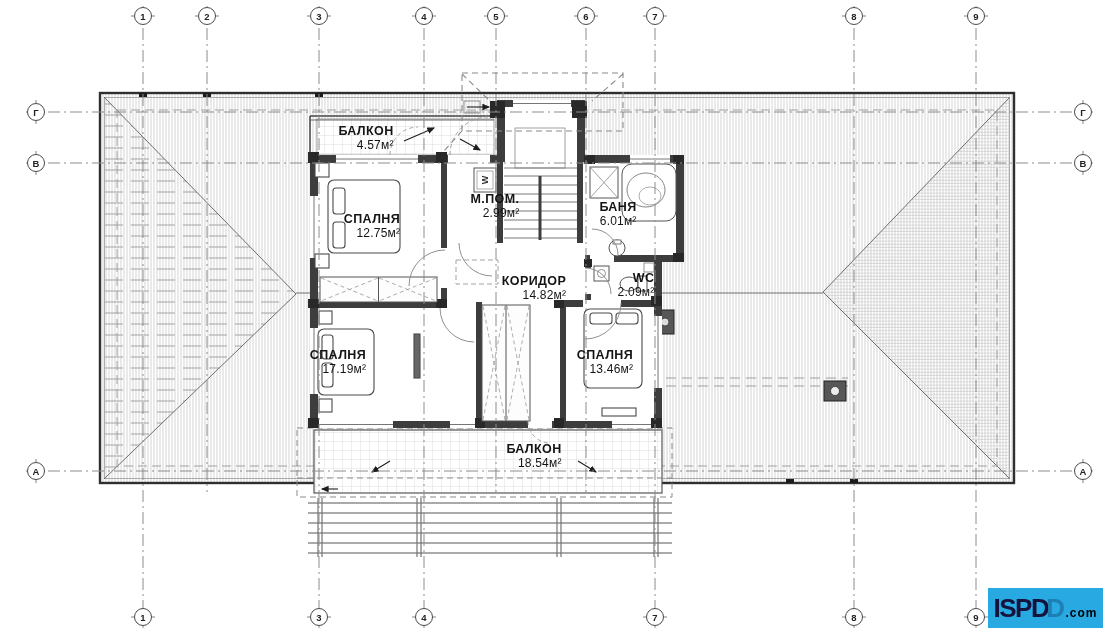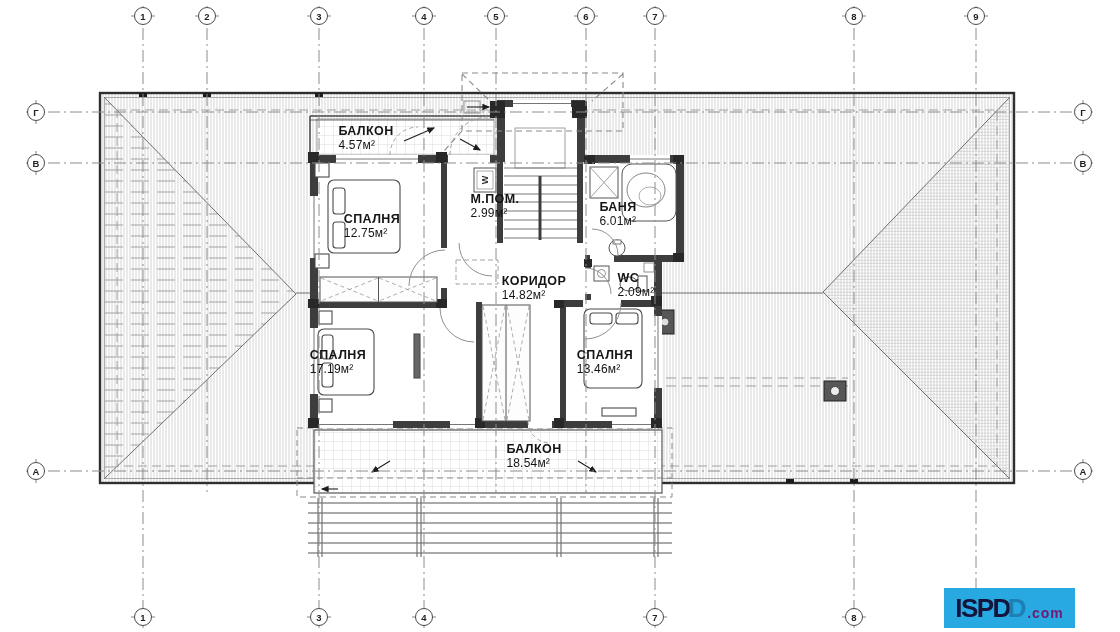--- a/index.html
+++ b/index.html
@@ -1,44 +1,44 @@
 <!DOCTYPE html>
 <html><head>
 <meta charset="utf-8">
 <style>
   html,body{margin:0;padding:0;background:#ffffff;}
   .canvas{position:relative;width:1120px;height:632px;background:#fff;overflow:hidden;
           font-family:"Liberation Sans",sans-serif;}
   .canvas svg{position:absolute;left:0;top:0;}
 
   
-  .room-label{position:absolute;transform:translate(-50%,-50%);text-align:left;
+  .room-label{position:absolute;transform:translate(-50%,-50%);text-align:right;
               color:#141414;white-space:nowrap;z-index:5;}
   .room-name{font-weight:700;font-size:12.5px;line-height:14px;letter-spacing:.4px;}
   .room-area{font-weight:400;font-size:12px;line-height:14px;letter-spacing:.2px;}
 
   
   .bubble{position:absolute;width:16px;height:16px;transform:translate(-50%,-50%);
           border:1.1px solid #4a4a4a;border-radius:50%;background:#fff;
           display:flex;align-items:center;justify-content:center;
           font-size:9.5px;font-weight:700;color:#222;z-index:6;}
 
   
   .washer-label{position:absolute;transform:translate(-50%,-50%) rotate(-90deg);
                 font-size:9px;font-weight:700;color:#333;z-index:5;}
 
   
-  .logo{position:absolute;left:944px;top:588px;width:131px;height:40px;
+  .logo{position:absolute;left:988px;top:588px;width:115px;height:40px;
         background:#29a9e2;display:flex;align-items:center;justify-content:center;
         z-index:8;}
   .logo-brand{font-weight:800;font-size:26px;line-height:1;color:#14143c;
               letter-spacing:-1.5px;}
   .logo-d{font-weight:800;font-size:26px;line-height:1;color:#1d7fb4;
           letter-spacing:-1.5px;margin-left:-2px;}
-  .logo-suffix{font-weight:700;font-size:14px;color:#701a75;letter-spacing:1px;
+  .logo-suffix{font-weight:700;font-size:12px;color:#000000;letter-spacing:1px;
                margin-left:2px;margin-top:9px;}
 </style>
 </head>
 <body>
 
 <div class="canvas">
 
 <svg width="1120" height="632" viewBox="0 0 1120 632">
   <defs>
     <pattern id="vhatch" width="3" height="10" patternUnits="userSpaceOnUse">

